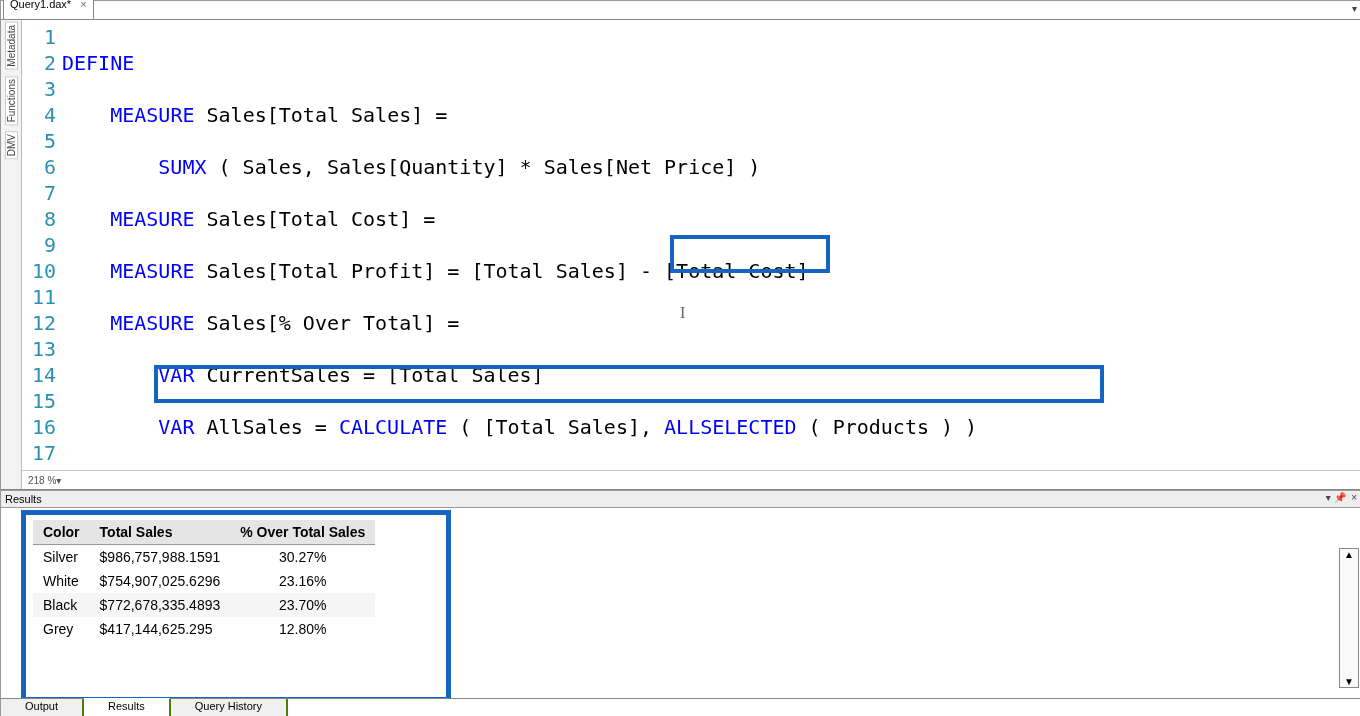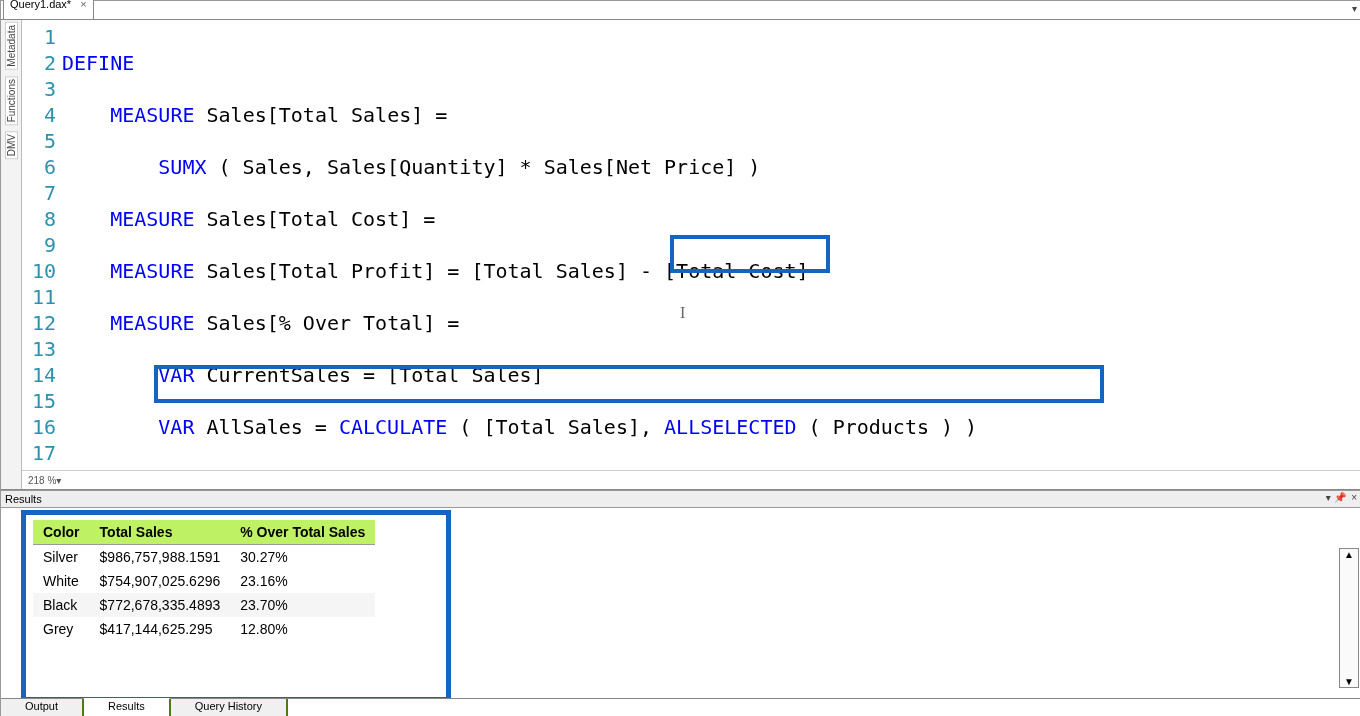--- a/index.html
+++ b/index.html
@@ -23,23 +23,23 @@
 .t-fn{color:#0000ff}
 .text-cursor{position:absolute;font-family:serif;font-size:16px;color:#666}
 .hl-box{position:absolute;border:4px solid #1565c0;pointer-events:none}
 .zoom{height:18px;font-size:10px;color:#555;border-top:1px solid #ccc;padding-left:6px;display:flex;align-items:center;gap:0}
 
 .panel-title{height:16px;background:#eee;border-top:1px solid #999;border-bottom:1px solid #999;font-size:11px;display:flex;align-items:center;padding-left:4px;position:relative}
 .panel-icons{position:absolute;right:4px;top:1px;display:flex;gap:4px;font-size:10px;color:#444}
 .results{height:190px;display:flex;flex-direction:column;position:relative}
 .grid-wrap{flex:1;position:relative;overflow:hidden;background:#fff}
 .grid{border-collapse:collapse;font-size:14px;position:absolute;left:32px;top:12px}
-.grid th{font-weight:bold;text-align:left;padding:4px 10px;border-bottom:1px solid #999;background:#bef264}
+.grid th{font-weight:bold;text-align:left;padding:4px 10px;border-bottom:1px solid #999;background:#e5e5e5}
 .grid td{padding:4px 10px}
-.grid td.num,.grid th.num{text-align:left}
+.grid td.num,.grid th.num{text-align:center}
 .grid tr.alt td{background:#f5f5f5}
 .results-border{position:absolute;left:20px;top:2px;width:420px;height:182px;border:5px solid #1565c0;pointer-events:none}
 .vscroll{position:absolute;right:2px;top:40px;bottom:10px;width:18px;border:1px solid #888;display:flex;flex-direction:column;justify-content:space-between;align-items:center;font-size:10px;background:#fafafa}
 
 .bottom-tabs{height:18px;display:flex;border-top:1px solid #888;font-size:11px}
 .btab{padding:1px 24px;border-right:2px solid #4d7c0f;background:#f0f0f0}
 .btab.active{background:#fff;border-top:1px solid #fff;margin-top:-1px}
 </style>
 </head>
 <body>

